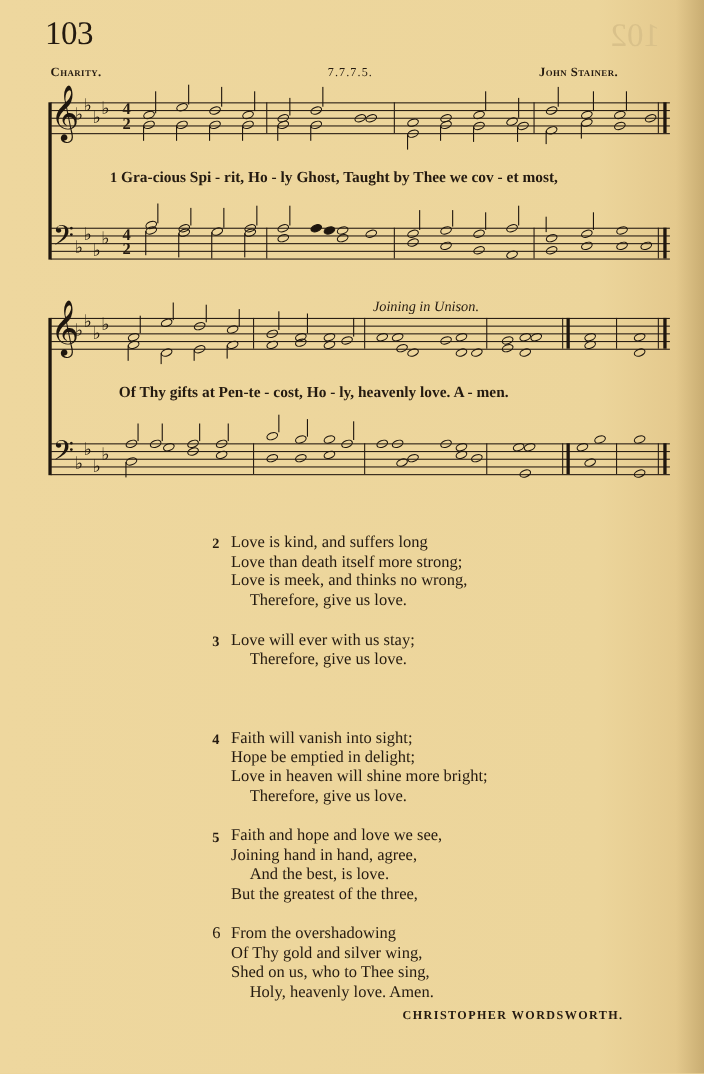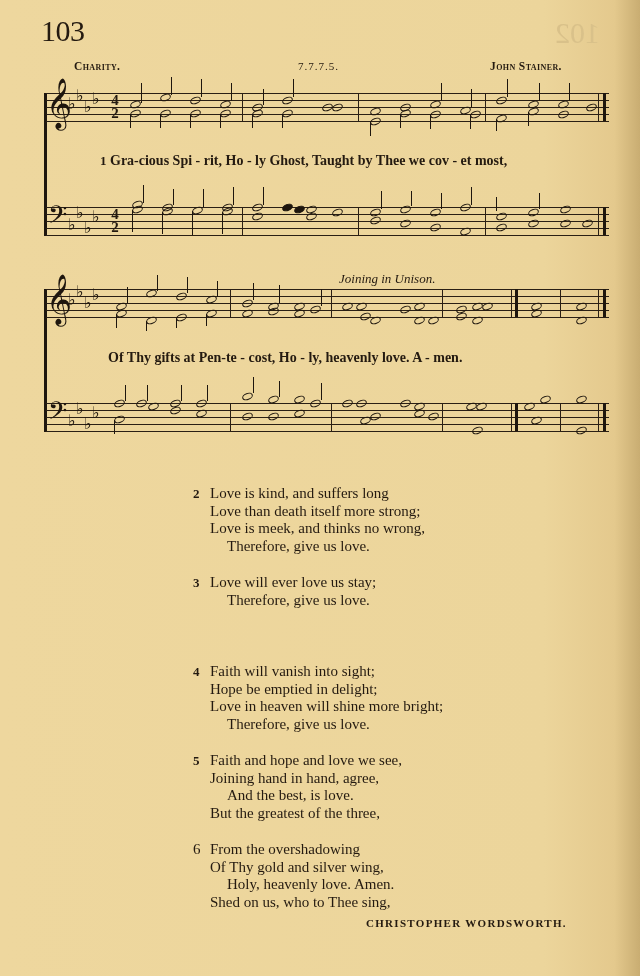--- a/index.html
+++ b/index.html
@@ -15,21 +15,21 @@
     background:linear-gradient(to right, #eed79e 0%, #ecd59b 85%, #e4c98d 96%, #c9ad72 100%);
   }
   .hymn-number {
     position:absolute; left:41px; top:14px;
     font-size:30px; font-family:"Liberation Serif", serif; letter-spacing:-0.5px;
   }
   .ghost-number {
     position:absolute; left:555px; top:16px; font-size:30px; color:#d9c18a; transform:scaleX(-1);
   }
   .meta-row { position:absolute; top:60px; font-size:11.5px; font-weight:bold; font-variant:small-caps; letter-spacing:0.4px; }
-  .tune { left:74px; }
+  .tune { left:46px; }
   .meter { left:298px; font-weight:normal; font-variant:normal; font-size:11px; letter-spacing:1px; }
   .composer { left:490px; }
 
   .system { position:absolute; left:0; width:640px; }
   .staff { position:absolute; left:46px; width:563px; height:28px; }
   .staff .line { position:absolute; left:0; right:0; height:1.4px; background:#2a1f14; }
   .brace-bar { position:absolute; left:44px; width:3px; background:#1e160e; }
   .barline { position:absolute; width:1.3px; background:#2a1f14; }
   .dbl-thick { position:absolute; width:3px; background:#1e160e; }
 
@@ -346,40 +346,40 @@
   <div class="verses">
     <div class="verse" style="top:0;">
       <span class="vn">2</span>
       <span class="ln">Love is kind, and suffers long</span>
       <span class="ln">Love than death itself more strong;</span>
       <span class="ln">Love is meek, and thinks no wrong,</span>
       <span class="ln indent">Therefore, give us love.</span>
     </div>
     <div class="verse" style="top:89px;">
       <span class="vn">3</span>
-      <span class="ln">Love will ever love us stay;</span>
+      <span class="ln">Love will ever with us stay;</span>
       <span class="ln indent">Therefore, give us love.</span>
     </div>
     <div class="verse" style="top:178px;">
       <span class="vn">4</span>
       <span class="ln">Faith will vanish into sight;</span>
       <span class="ln">Hope be emptied in delight;</span>
       <span class="ln">Love in heaven will shine more bright;</span>
       <span class="ln indent">Therefore, give us love.</span>
     </div>
     <div class="verse" style="top:267px;">
       <span class="vn">5</span>
       <span class="ln">Faith and hope and love we see,</span>
       <span class="ln">Joining hand in hand, agree,</span>
       <span class="ln indent">And the best, is love.</span>
       <span class="ln">But the greatest of the three,</span>
     </div>
     <div class="verse" style="top:356px;">
       <span class="vn" style="font-weight:normal;font-size:15px;">6</span>
       <span class="ln">From the overshadowing</span>
       <span class="ln">Of Thy gold and silver wing,</span>
+      <span class="ln">Shed on us, who to Thee sing,</span>
       <span class="ln indent">Holy, heavenly love.  Amen.</span>
-      <span class="ln">Shed on us, who to Thee sing,</span>
     </div>
   </div>
 
   <div class="author">CHRISTOPHER WORDSWORTH.</div>
 </div>
 
 </body></html>

